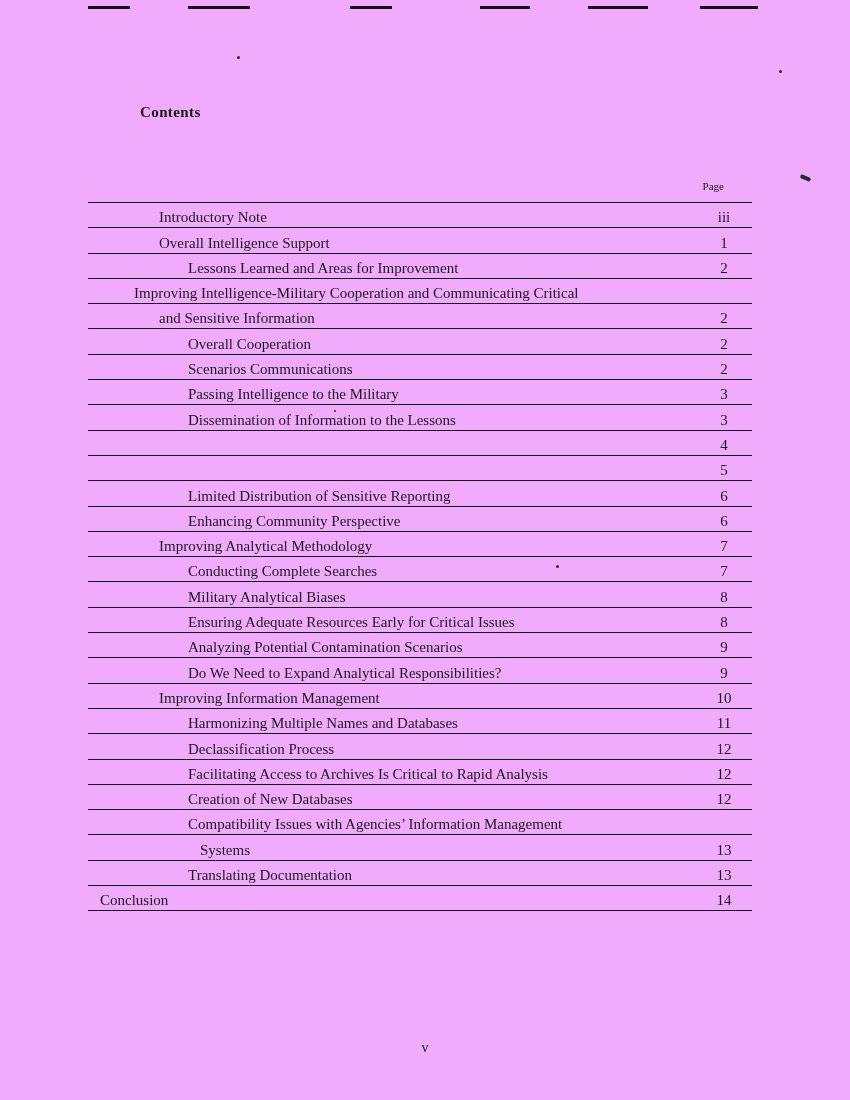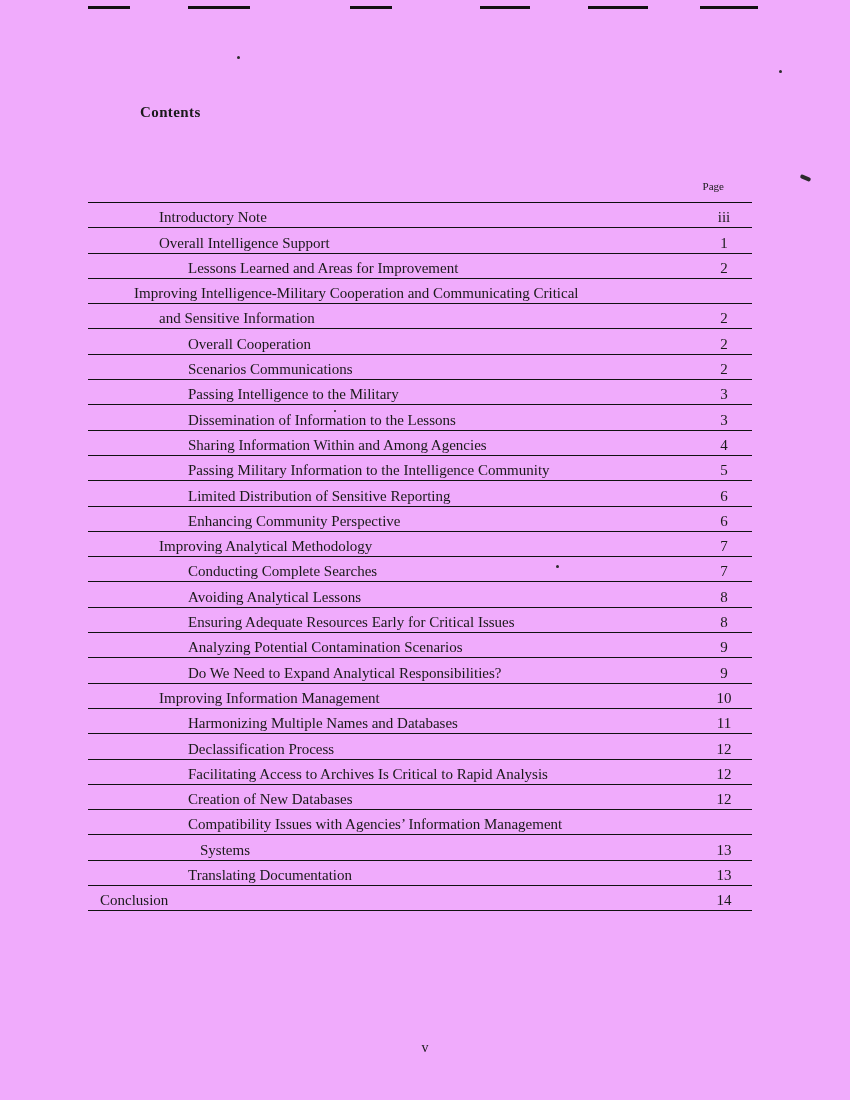--- a/index.html
+++ b/index.html
@@ -199,26 +199,24 @@
           <span class="entry lvl2">Passing Intelligence to the Military</span>
           <span class="pg">3</span>
           <div class="row-rule"></div>
         </div>
         <div class="toc-row">
           <span class="entry lvl2">Dissemination of Information to the Lessons</span>
           <span class="pg">3</span>
           <div class="row-rule"></div>
         </div>
         <div class="toc-row">
-          <span class="entry lvl2">Sharing Information Within and Among Agencies</span>
           <span class="pg">4</span>
           <div class="row-rule"></div>
         </div>
         <div class="toc-row">
-          <span class="entry lvl2">Passing Military Information to the Intelligence Community</span>
           <span class="pg">5</span>
           <div class="row-rule"></div>
         </div>
         <div class="toc-row">
           <span class="entry lvl2">Limited Distribution of Sensitive Reporting</span>
           <span class="pg">6</span>
           <div class="row-rule"></div>
         </div>
         <div class="toc-row">
           <span class="entry lvl2">Enhancing Community Perspective</span>
@@ -229,21 +227,21 @@
           <span class="entry lvl1">Improving Analytical Methodology</span>
           <span class="pg">7</span>
           <div class="row-rule"></div>
         </div>
         <div class="toc-row">
           <span class="entry lvl2">Conducting Complete Searches</span>
           <span class="pg">7</span>
           <div class="row-rule"></div>
         </div>
         <div class="toc-row">
-          <span class="entry lvl2">Avoiding Analytical Lessons</span>
+          <span class="entry lvl2">Military Analytical Biases</span>
           <span class="pg">8</span>
           <div class="row-rule"></div>
         </div>
         <div class="toc-row">
           <span class="entry lvl2">Ensuring Adequate Resources Early for Critical Issues</span>
           <span class="pg">8</span>
           <div class="row-rule"></div>
         </div>
         <div class="toc-row">
           <span class="entry lvl2">Analyzing Potential Contamination Scenarios</span>

